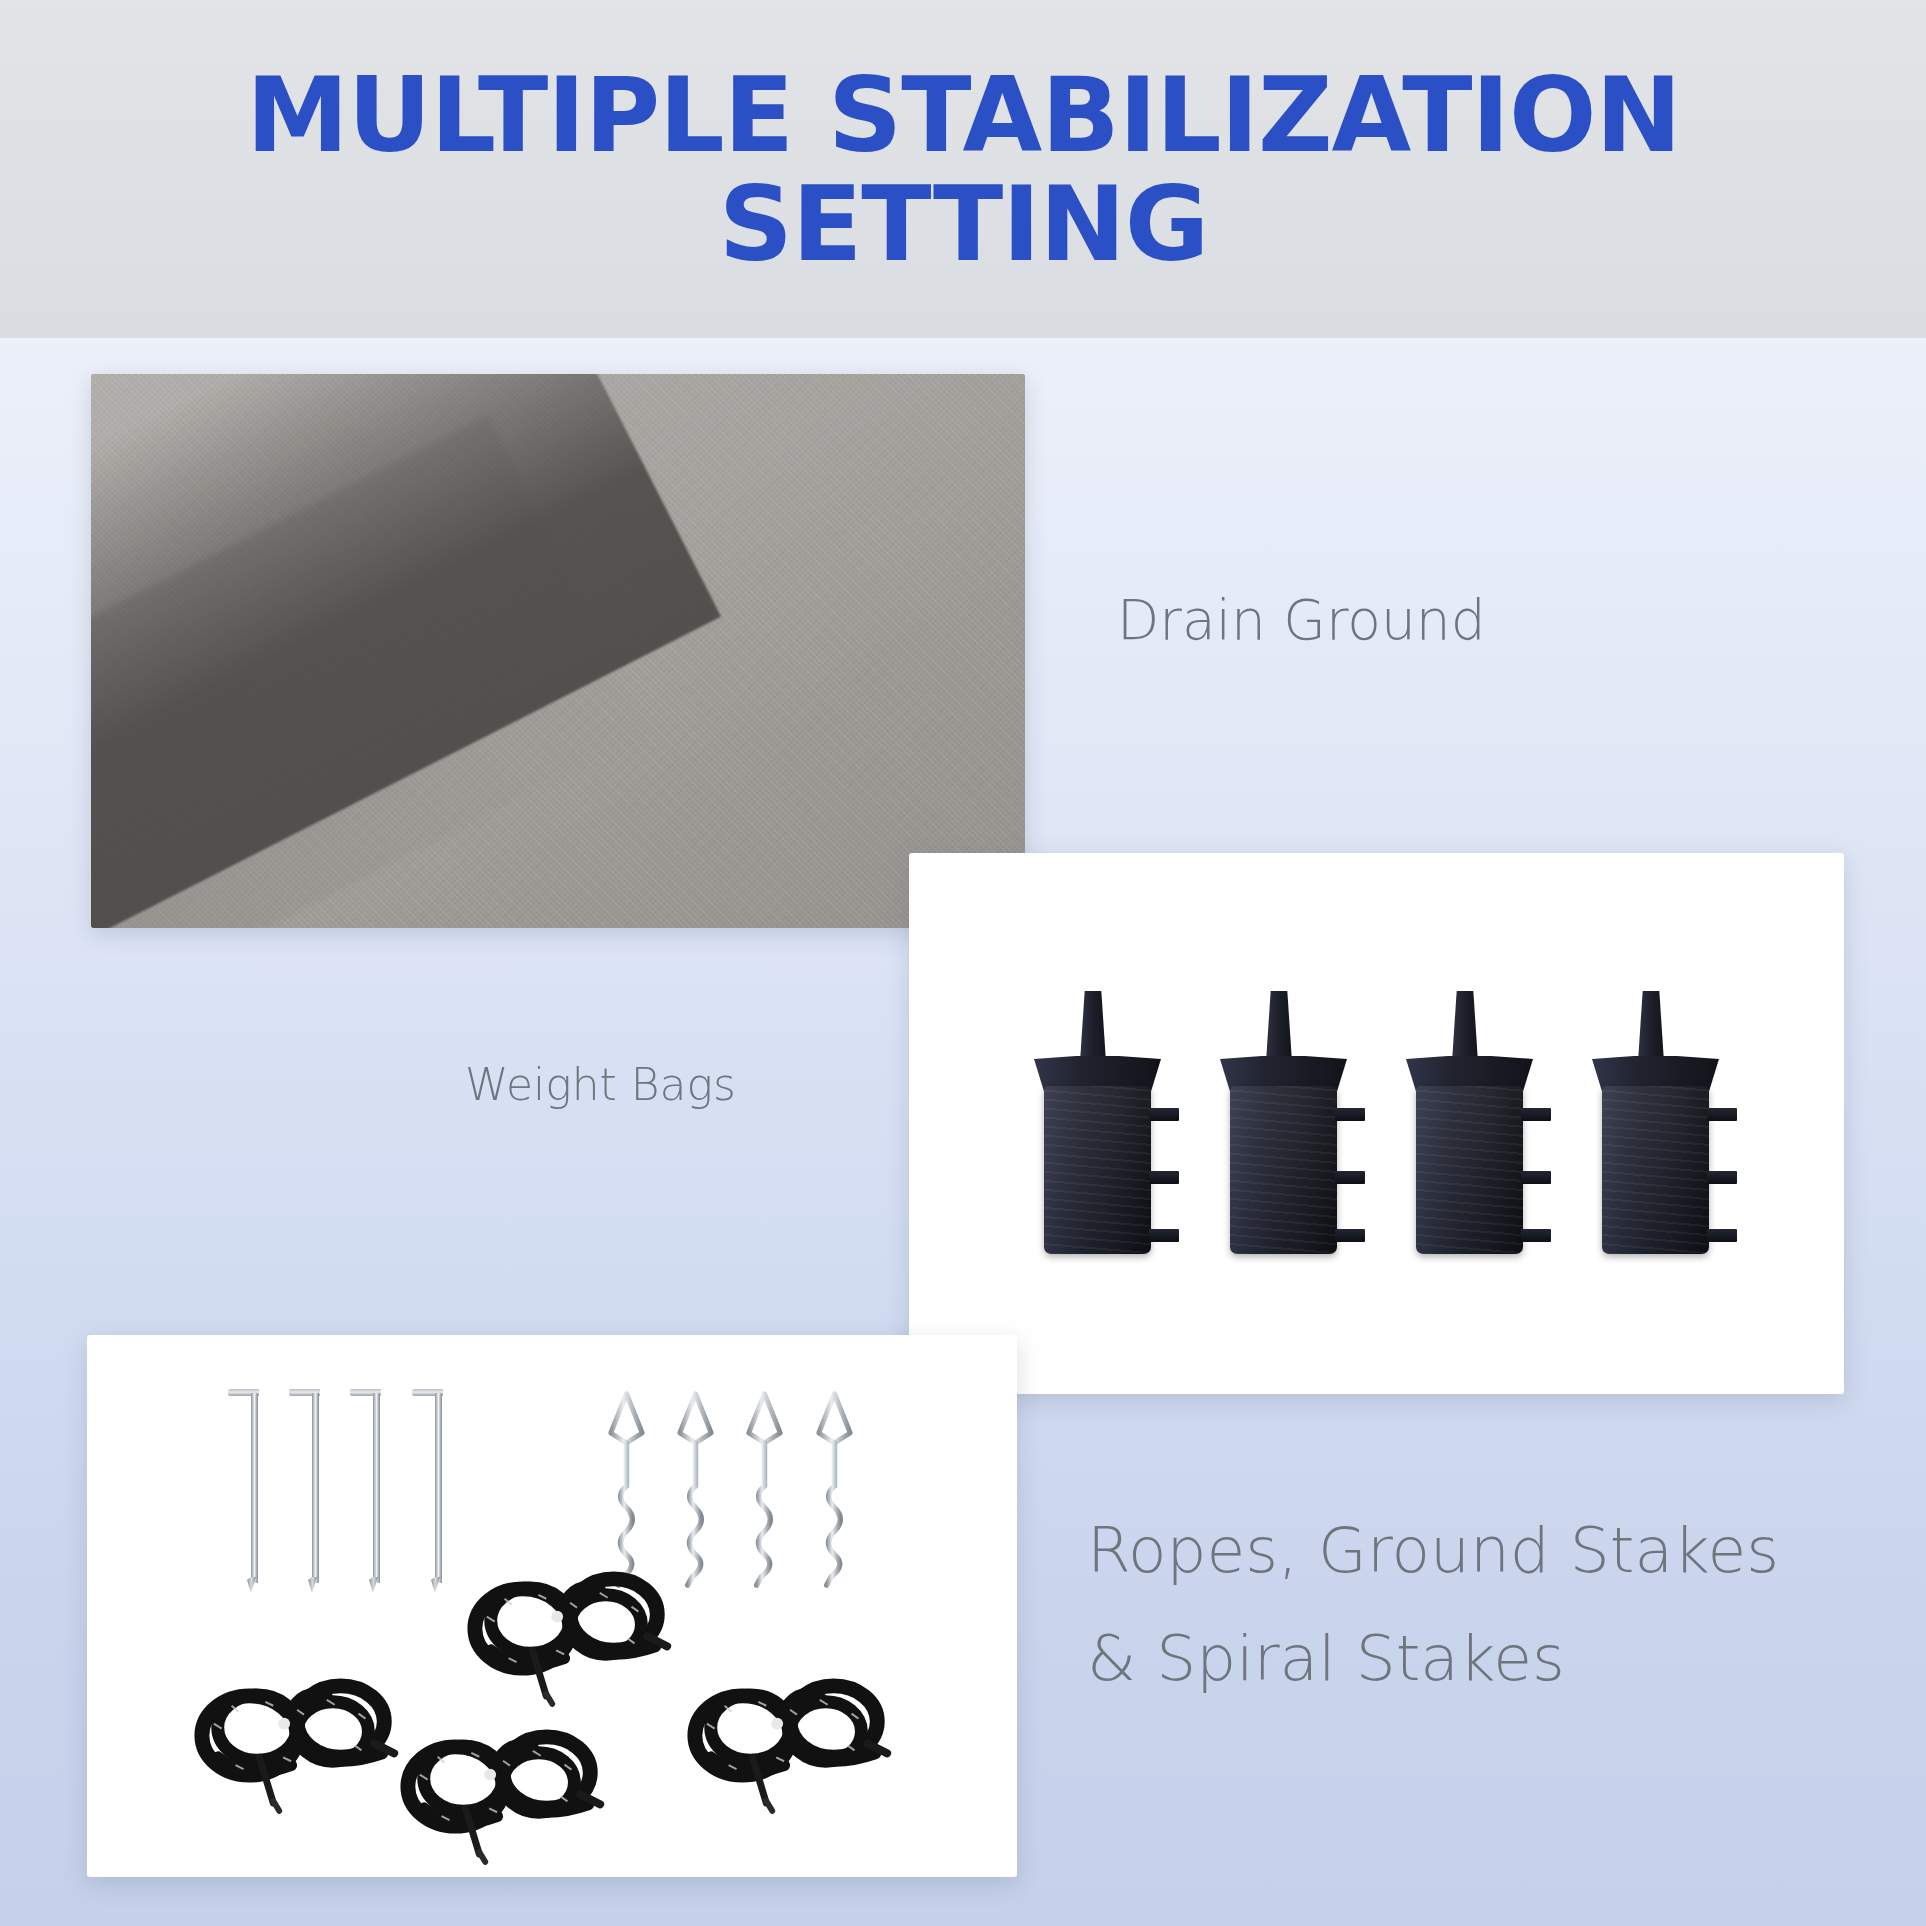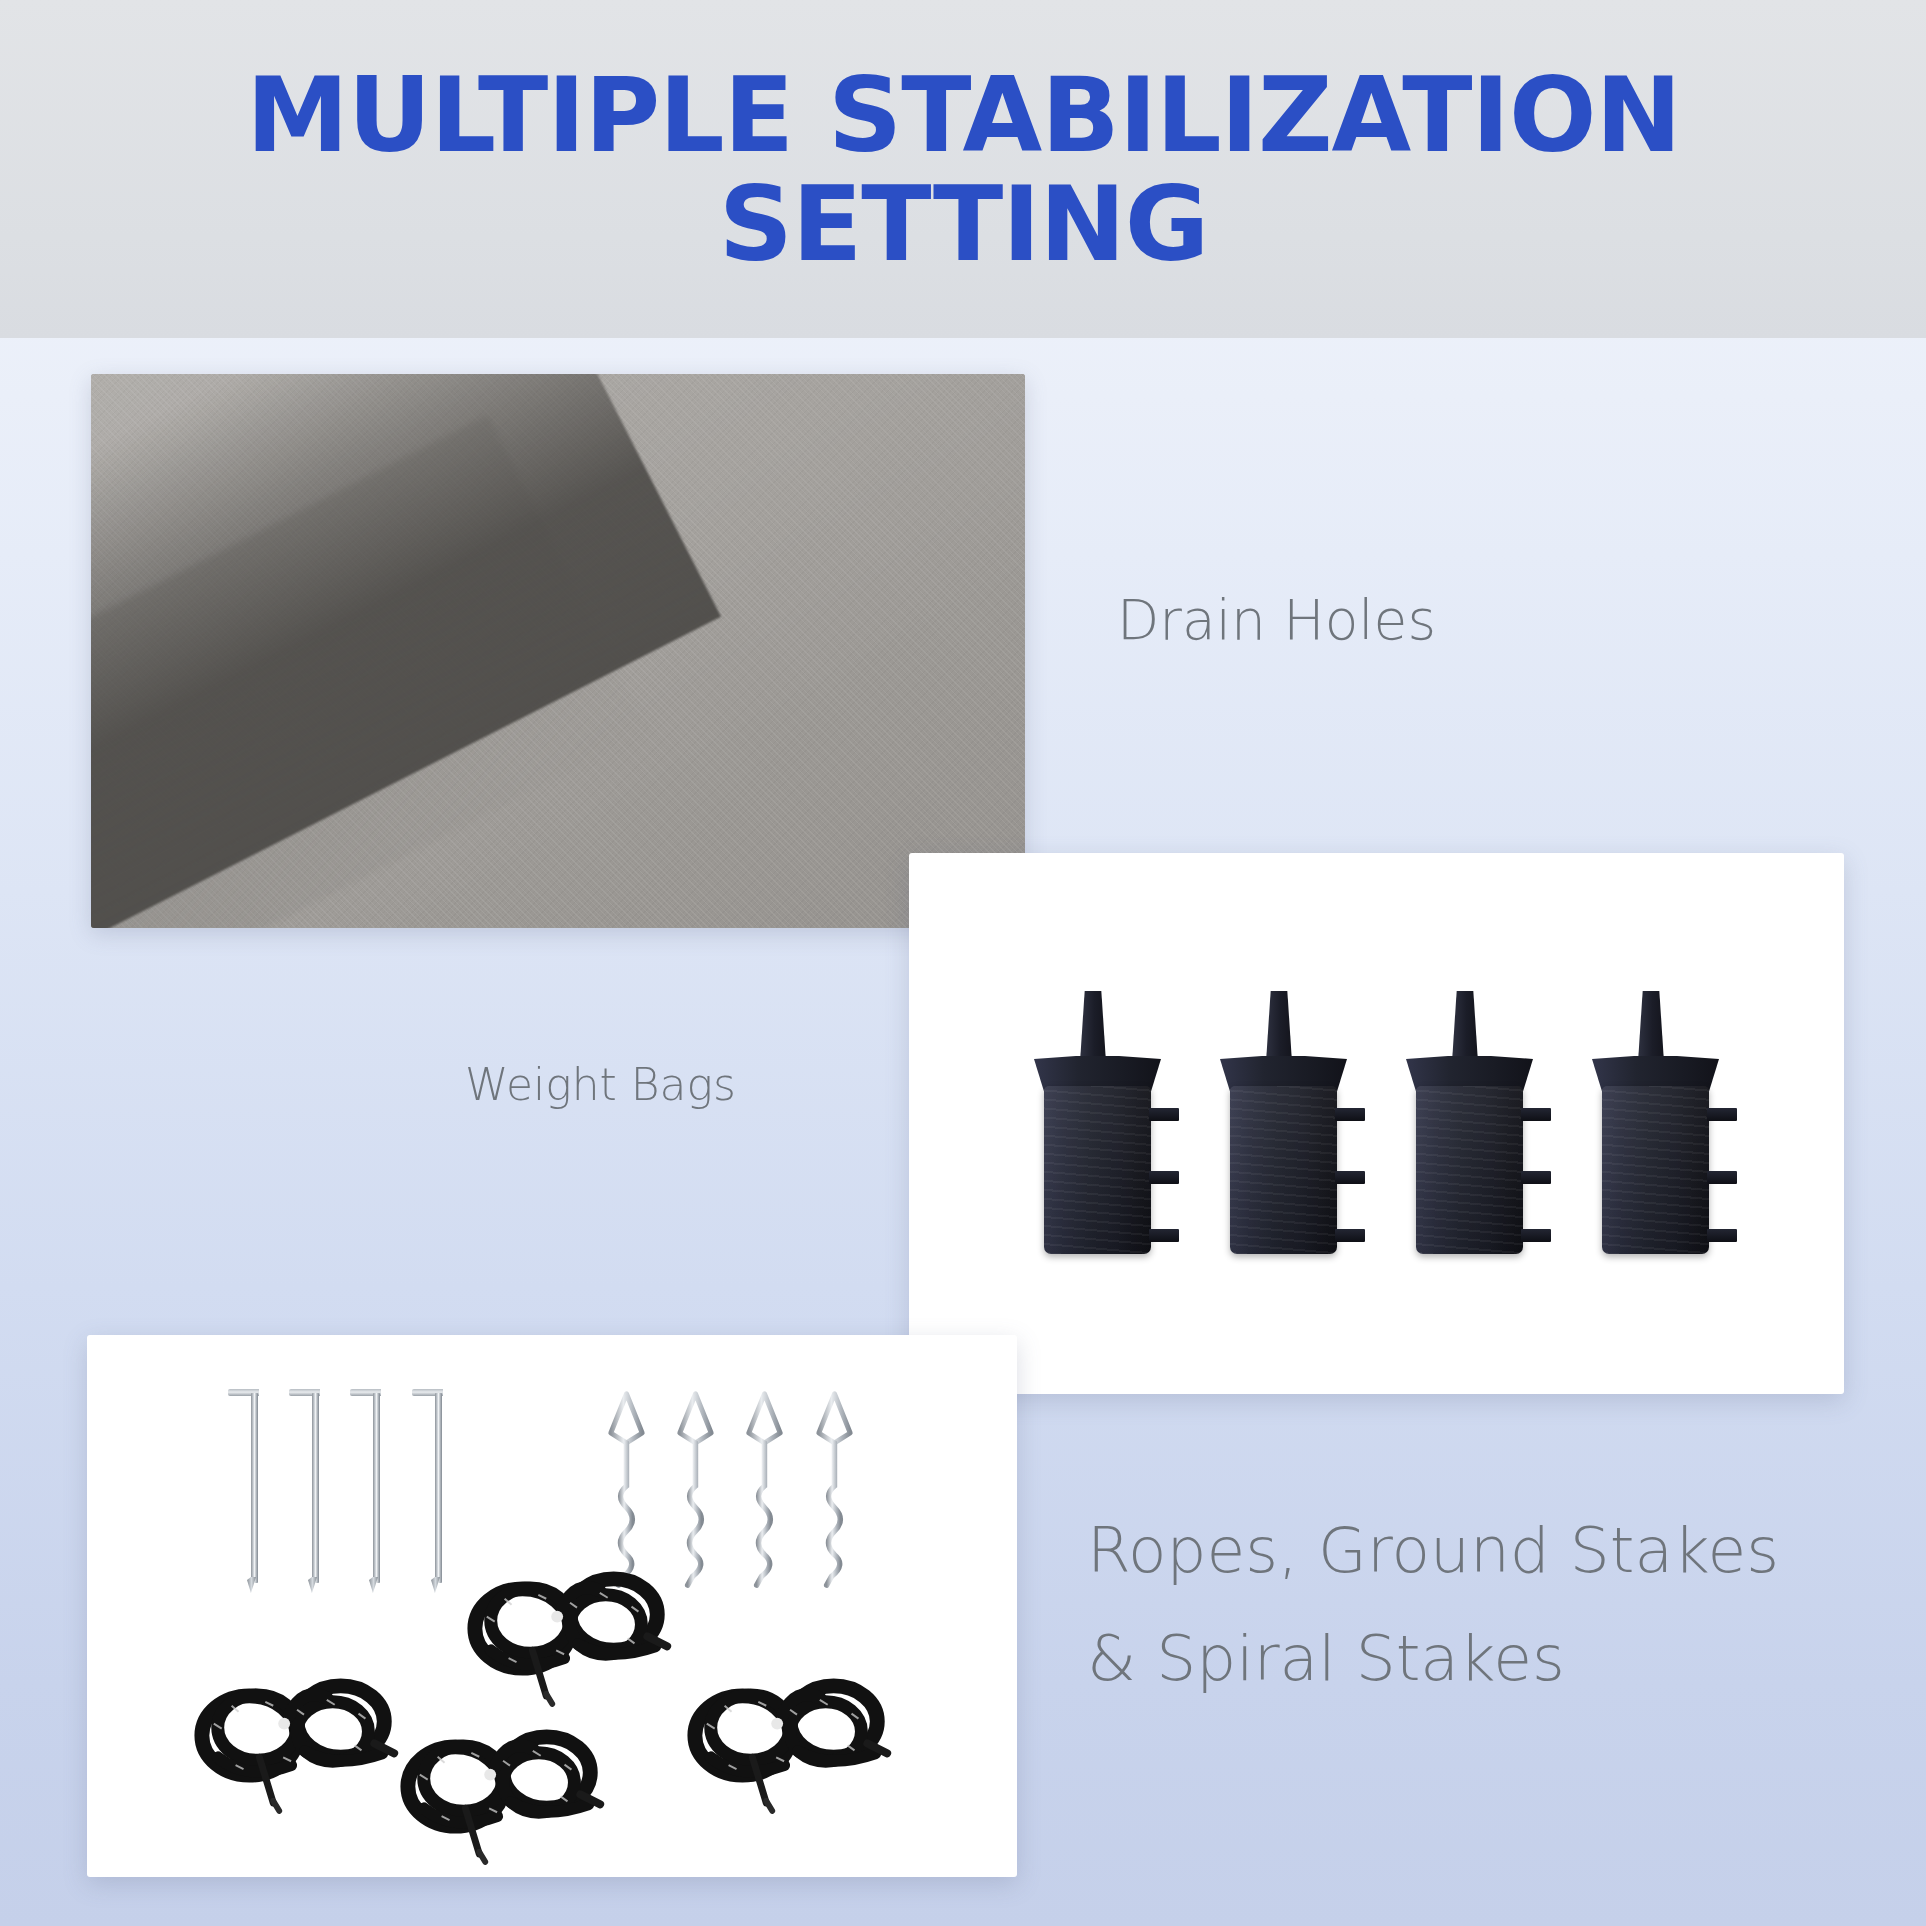--- a/index.html
+++ b/index.html
@@ -285,21 +285,21 @@
 
   <div id="panel-drain" class="panel">
     <div class="canopy">
       <div class="canopy-weave"></div>
       <div class="canopy-fold2"></div>
       <div class="canopy-fold"></div>
     </div>
 
   </div>
 
-  <div id="caption-drain" class="caption">Drain Holes</div>
+  <div id="caption-drain" class="caption">Drain Ground</div>
 
   <div id="panel-bags" class="panel">
     <div class="bags-row">
 
       <div class="weight-bag">
         <div class="wb-sleeve"></div>
         <div class="wb-shoulder"></div>
         <div class="wb-body"></div>
         <div class="wb-strap s1"></div>
         <div class="wb-strap s2"></div>

